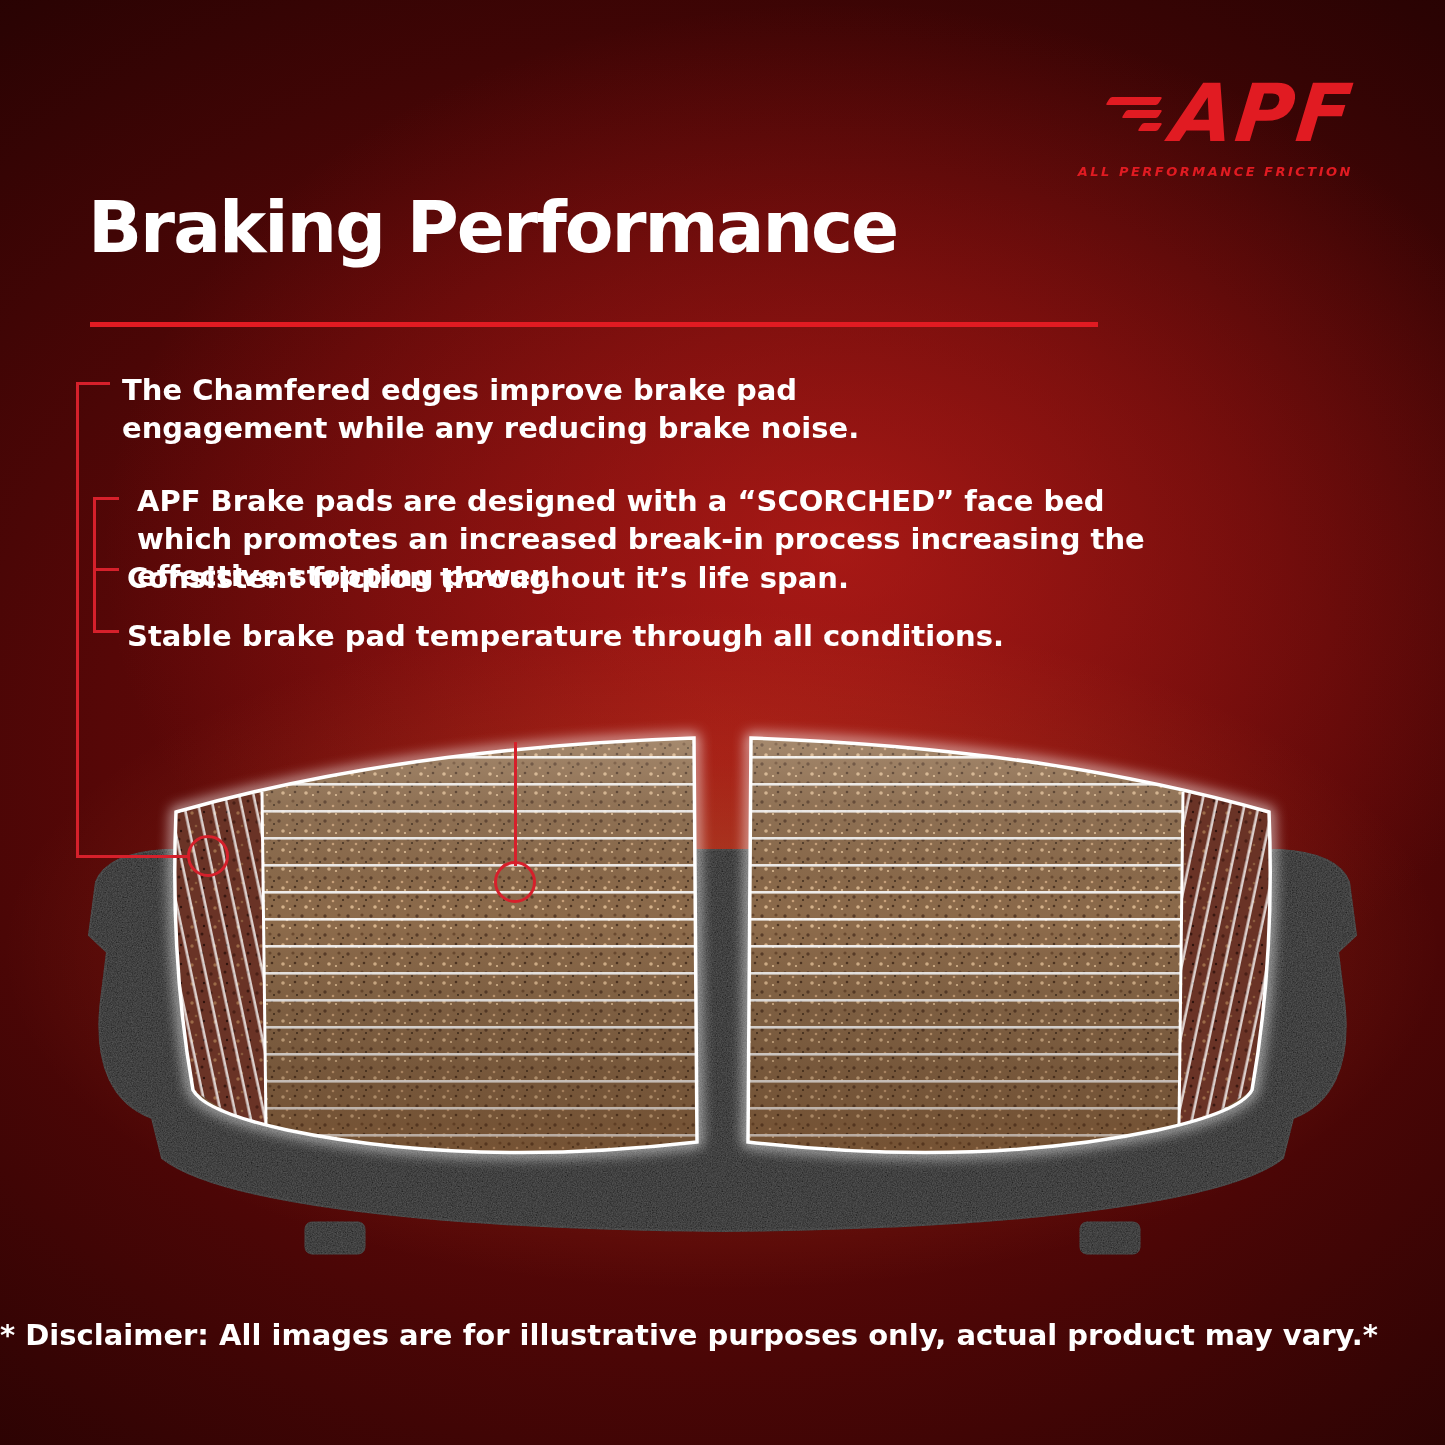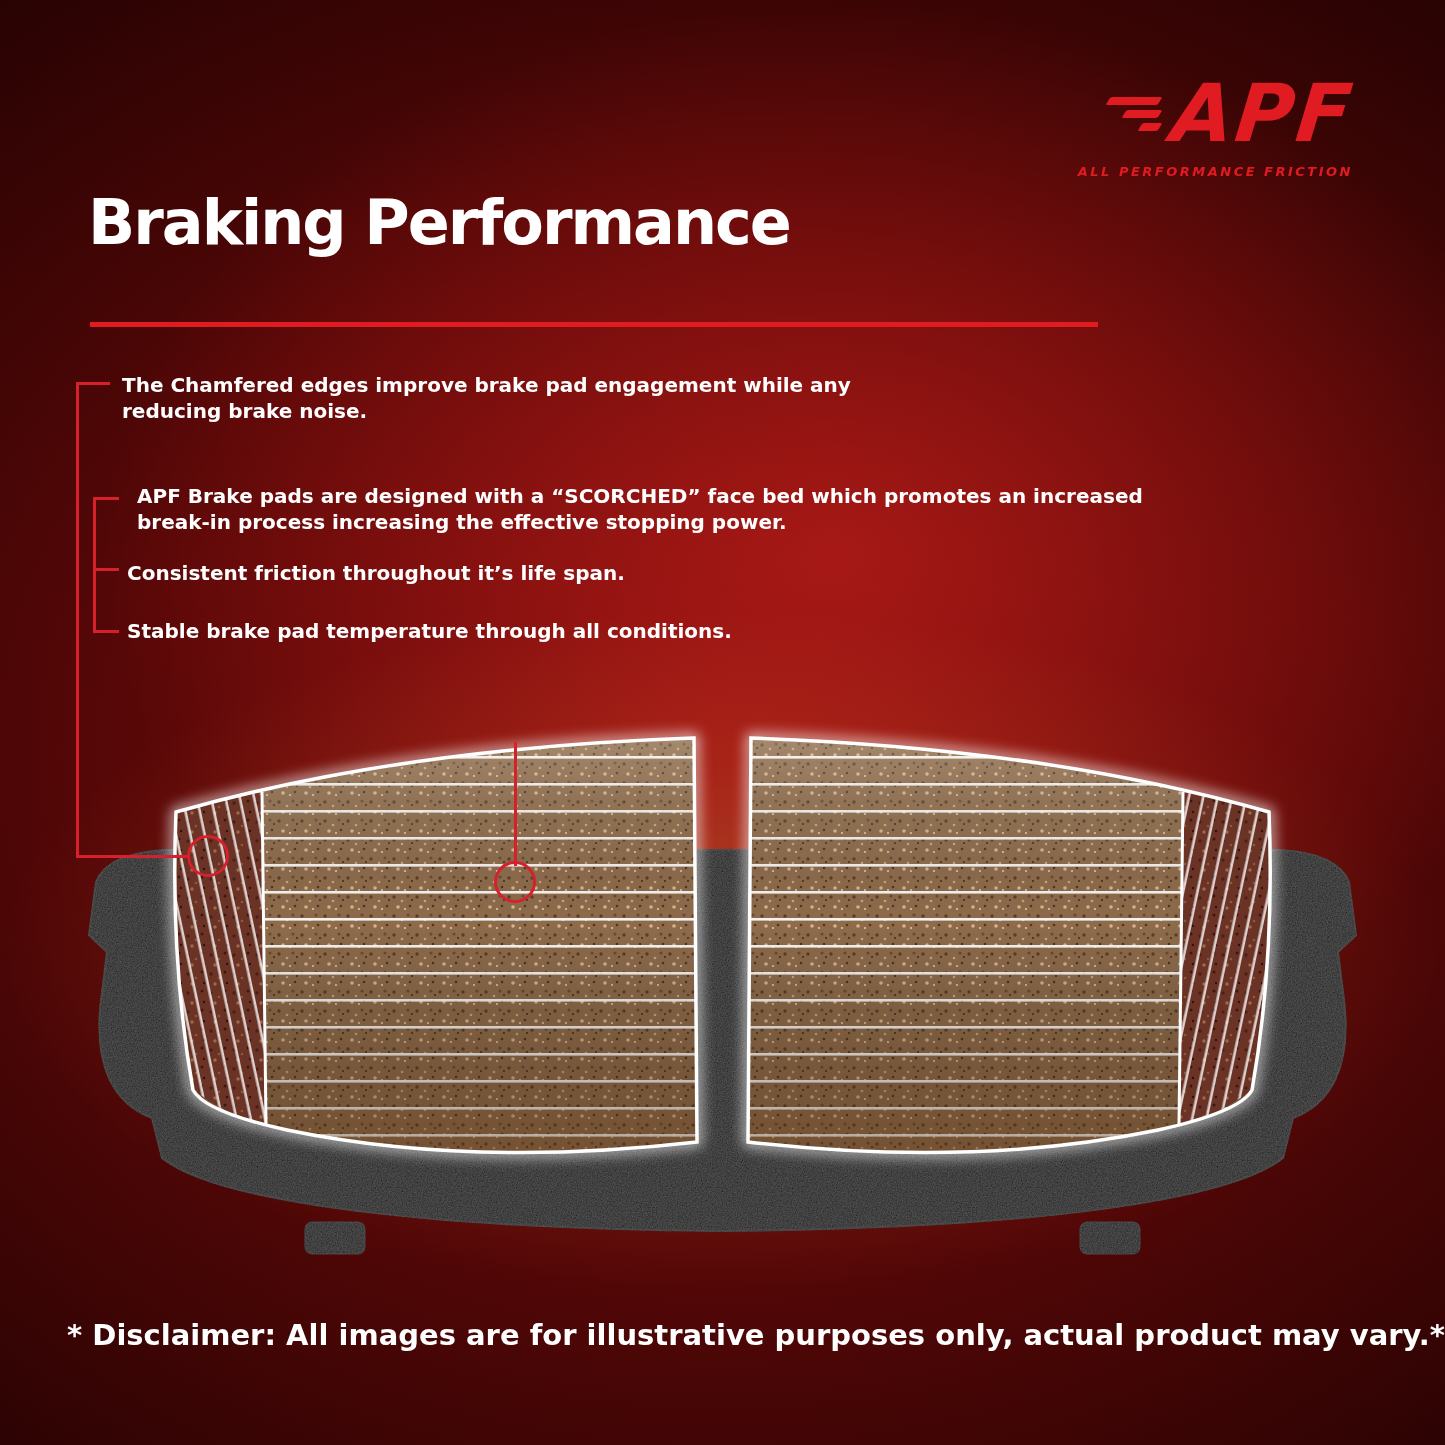--- a/index.html
+++ b/index.html
@@ -21,30 +21,30 @@
     font-size:80px; font-weight:bold; font-style:italic; color:#e11b22;
     letter-spacing:2px; transform:skewX(-6deg); line-height:1;
   }
   .logo-tagline {
     margin-top:10px; font-size:13px; font-weight:bold; font-style:italic;
     color:#e11b22; letter-spacing:2.5px;
   }
   
   .title {
     position:absolute; left:88px; top:186px; margin:0; z-index:5;
-    color:#ffffff; font-size:62px; font-weight:bold; letter-spacing:-2px; white-space:nowrap;
+    color:#ffffff; font-size:71px; font-weight:bold; letter-spacing:-2px; white-space:nowrap;
   }
   .title-underline {
     position:absolute; left:90px; top:322px; width:1008px; height:5px;
     background:#e11b22; z-index:5;
   }
   
   .bullet {
     position:absolute; margin:0; color:#ffffff; font-weight:bold;
-    font-size:20px; line-height:1.3; z-index:5;
+    font-size:29px; line-height:1.3; z-index:5;
   }
   .b1 { left:122px; top:372px; max-width:740px; }
   .b2 { left:137px; top:483px; max-width:1010px; }
   .b3 { left:127px; top:560px; max-width:1010px; }
   .b4 { left:127px; top:618px; max-width:1010px; }
   
   .callout { position:absolute; background:#d6202b; z-index:4; }
   .c-v1   { left:76px;  top:382px; width:3px;  height:476px; }
   .c-t1   { left:76px;  top:382px; width:34px; height:3px; }
   .c-h1   { left:76px;  top:855px; width:114px; height:3px; }
@@ -56,21 +56,21 @@
   .callout-circle {
     position:absolute; width:36px; height:36px; border:3.5px solid #d6202b;
     border-radius:50%; background:transparent; z-index:6;
   }
   .cc1 { left:187px; top:835px; }
   .cc2 { left:494px; top:861px; }
   
   .pads-svg { position:absolute; left:0; top:0; width:1445px; height:1445px; z-index:1; }
   
   .disclaimer {
-    position:absolute; left:0; right:0; top:1318px; margin:0; text-align:right;
+    position:absolute; left:0; right:0; top:1318px; margin:0; text-align:left;
     color:#ffffff; font-weight:bold; font-size:29px; z-index:5;
   }
 </style>
 </head>
 <body>
 
 <div class="page">
 
   <div class="logo">
     <div class="logo-row">

